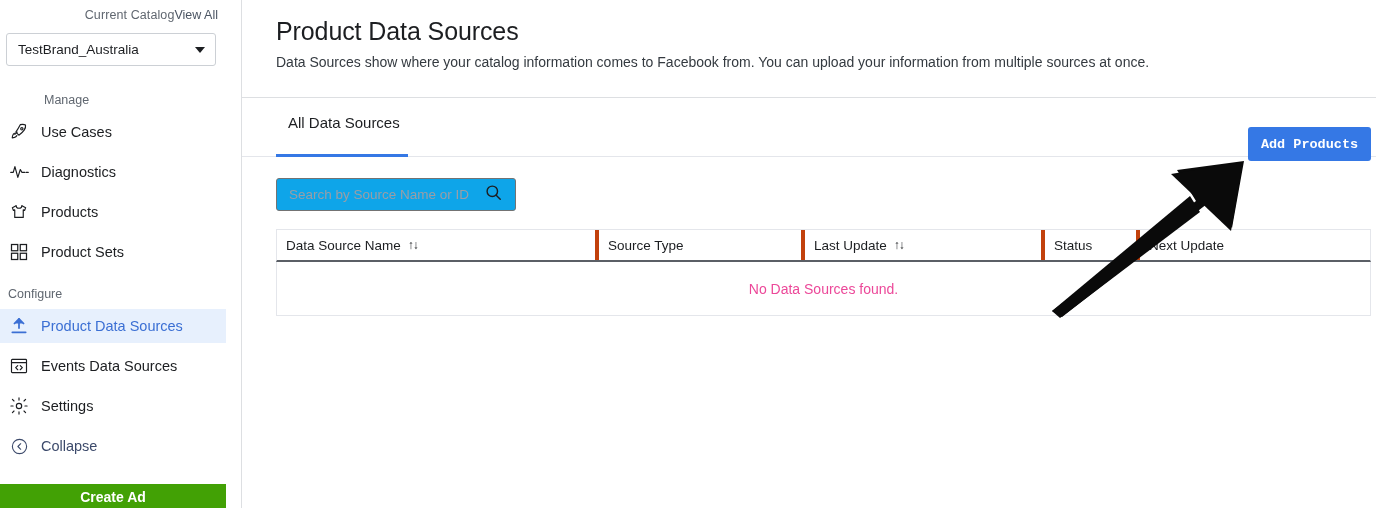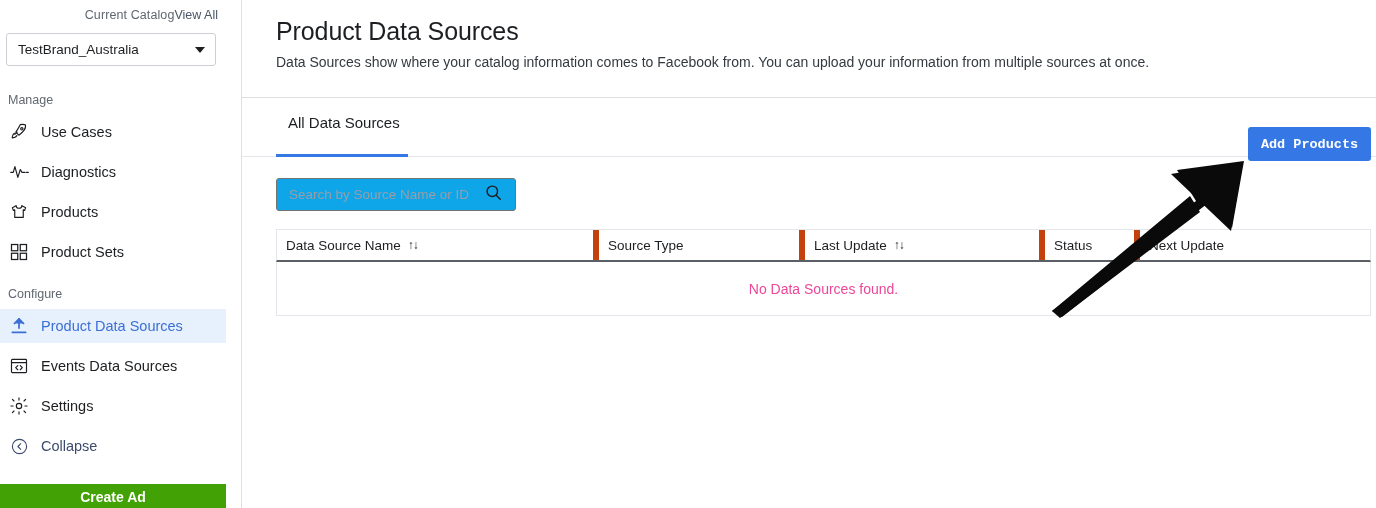--- a/index.html
+++ b/index.html
@@ -52,21 +52,21 @@
     border-left: 5.5px solid transparent;
     border-right: 5.5px solid transparent;
     border-top: 6.5px solid #1c1e21;
     margin-left: 4px;
   }
 
   .group-label {
     position: absolute; left: 8px;
     font-size: 12.5px; color: #606770;
   }
-  #label-manage { top: 93px; }
+  #label-manage { top: 93px; margin-left: 36px; }
   #label-configure { top: 287px; }
 
   .nav-item {
     position: absolute; left: 0; width: 226px; height: 34px;
     display: flex; align-items: center;
     padding-left: 8px;
     cursor: pointer;
     background: transparent;
   }
   .nav-item .ico {
@@ -176,21 +176,21 @@
   #table-head {
     display: flex; height: 33px;
     border: 1px solid #e4e6eb;
     border-bottom: 2px solid #5b5f66;
     background: #fff;
   }
   #table-head .th {
     display: flex; align-items: center;
     padding-left: 9px;
     font-size: 13.5px; color: #1c1e21;
-    border-right: 6px solid #c2410c;
+    border-right: 4px solid #c2410c;
     cursor: pointer;
     white-space: nowrap;
   }
   #table-head .th:last-child { border-right: none; }
   #table-head .th .sort { margin-left: 7px; font-size: 12px; letter-spacing: -1px; }
   .col0 { width: 322px; }
   .col1 { width: 206px; }
   .col2 { width: 240px; }
   .col3 { width: 95px; }
   .col4 { width: 230px; }

